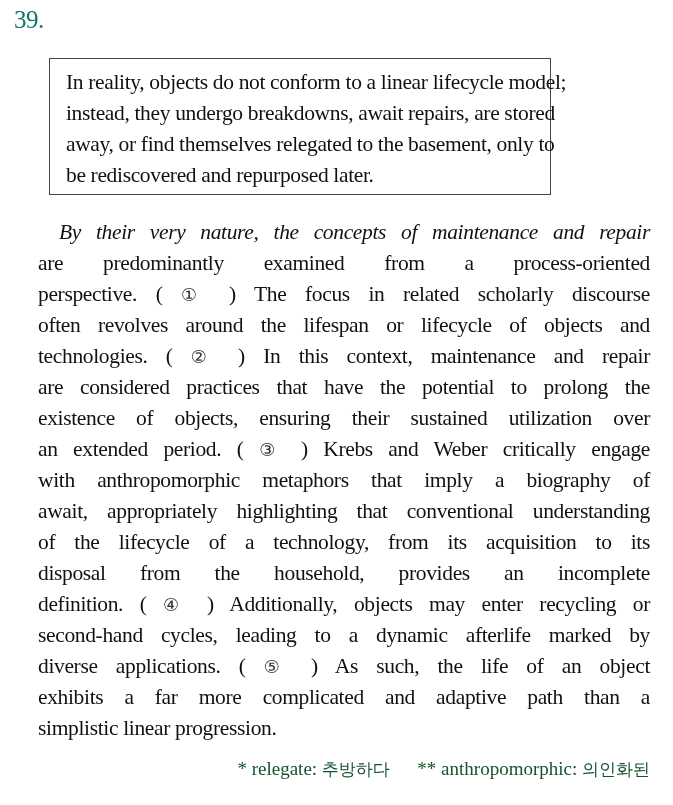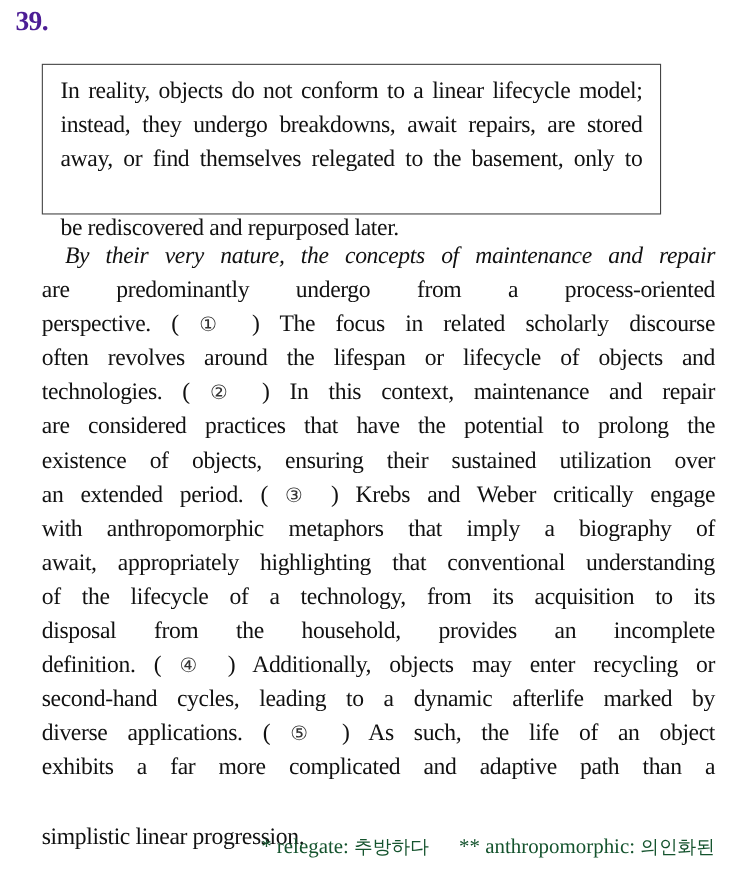--- a/index.html
+++ b/index.html
@@ -13,46 +13,45 @@
       position: relative;
       overflow: hidden;
       font-family: "Liberation Serif", "DejaVu Serif", serif;
       color: #111111;
     }
     .qnum {
       position: absolute;
       left: 14px;
       top: 6px;
       font-size: 25px;
-      font-weight: bold;
+      font-weight: normal;
       letter-spacing: -0.5px;
-      color: #4c1d95;
+      color: #0f766e;
     }
     .given-box {
       position: absolute;
-      left: 38px;
+      left: 49px;
       top: 58px;
-      width: 563px;
+      width: 502px;
       height: 137px;
       border: 1.5px solid #444;
       box-sizing: border-box;
       padding: 8px 16px 0 16px;
     }
     .given-line, .body-line {
       font-size: 21.5px;
       line-height: 31px;
       height: 31px;
       white-space: nowrap;
       text-align: justify;
       text-align-last: justify;
       letter-spacing: -0.35px;
     }
     .given-line.last, .body-line.last {
       text-align-last: left;
-      margin-top: 32px;
     }
     .passage {
       position: absolute;
       left: 38px;
       top: 217px;
       width: 612px;
     }
     .body-line.indent {
       padding-left: 21px;
       font-style: italic;
@@ -86,21 +85,21 @@
 
 <div class="given-box">
   <div class="given-line">In reality, objects do not conform to a linear lifecycle model;</div>
   <div class="given-line">instead, they undergo breakdowns, await repairs, are stored</div>
   <div class="given-line">away, or find themselves relegated to the basement, only to</div>
   <div class="given-line last">be rediscovered and repurposed later.</div>
 </div>
 
 <div class="passage">
   <div class="body-line indent">By their very nature, the concepts of maintenance and repair</div>
-  <div class="body-line">are predominantly undergo from a process-oriented</div>
+  <div class="body-line">are predominantly examined from a process-oriented</div>
   <div class="body-line">perspective. ( <span class="circ">①</span> ) The focus in related scholarly discourse</div>
   <div class="body-line">often revolves around the lifespan or lifecycle of objects and</div>
   <div class="body-line">technologies. ( <span class="circ">②</span> ) In this context, maintenance and repair</div>
   <div class="body-line">are considered practices that have the potential to prolong the</div>
   <div class="body-line">existence of objects, ensuring their sustained utilization over</div>
   <div class="body-line">an extended period. ( <span class="circ">③</span> ) Krebs and Weber critically engage</div>
   <div class="body-line">with anthropomorphic metaphors that imply a biography of</div>
   <div class="body-line">await, appropriately highlighting that conventional understanding</div>
   <div class="body-line">of the lifecycle of a technology, from its acquisition to its</div>
   <div class="body-line">disposal from the household, provides an incomplete</div>

